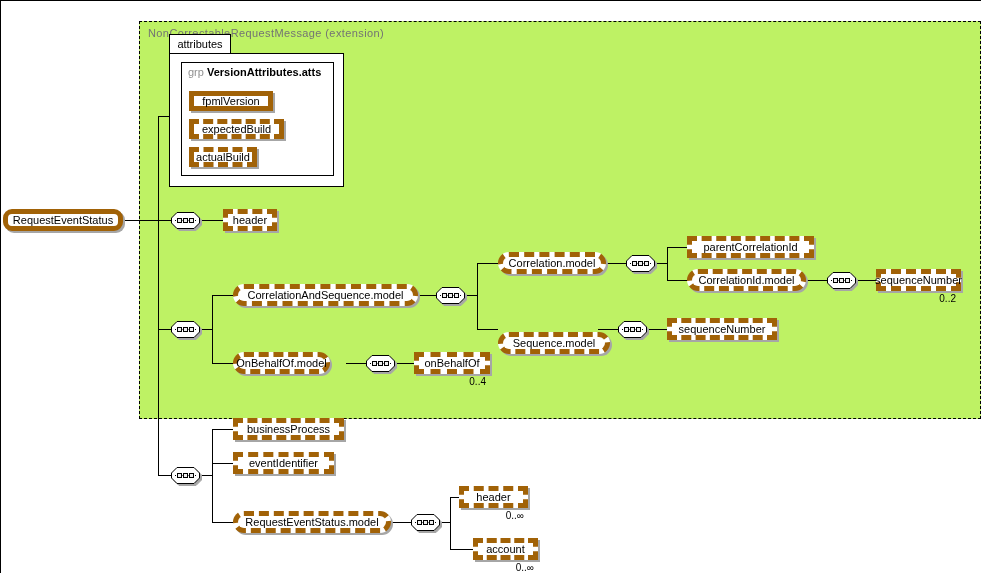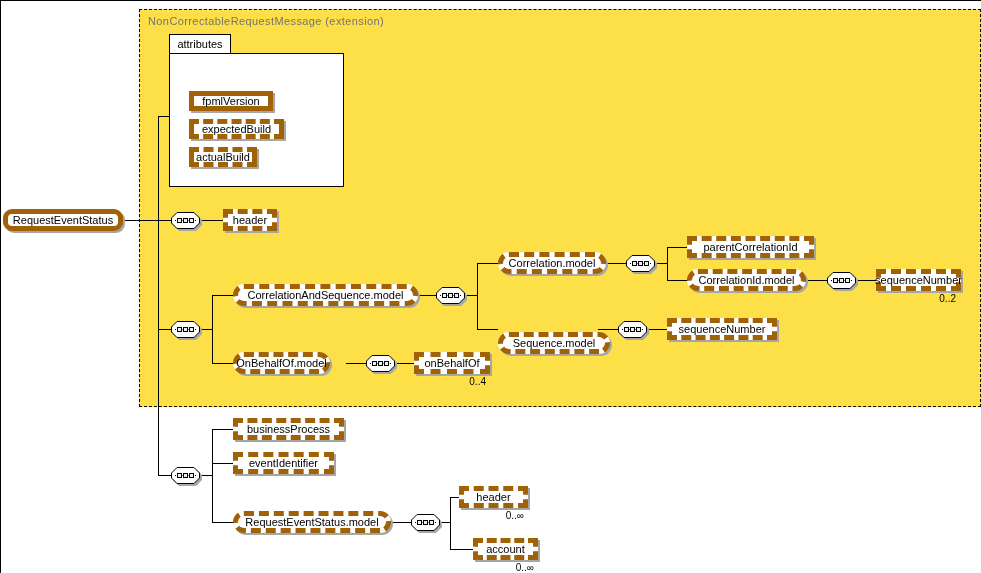--- a/index.html
+++ b/index.html
@@ -1,21 +1,21 @@
 <!DOCTYPE html>
 <html><head>
 <meta charset="utf-8">
 <style>
   *{margin:0;padding:0;box-sizing:border-box}
   body{background:#ffffff}
   .canvas{position:relative;width:981px;height:573px;background:#ffffff;
           font-family:"Liberation Sans",sans-serif;font-size:11px;color:#000;
           border-top:1px solid #000;border-left:1px solid #000;overflow:hidden}
-  .region{position:absolute;left:138px;top:8px;width:842px;height:398px;
-          background:#fde047;border:1px dashed #000}
+  .region{position:absolute;left:138px;top:20px;width:842px;height:398px;
+          background:#bef264;border:1px dashed #000}
   .region-label{position:absolute;left:8px;top:5px;color:#737373;letter-spacing:.4px;white-space:nowrap}
   .node{position:absolute;z-index:2;display:flex;align-items:center;justify-content:center;
         height:22px;background:#fff;border:5px solid #a16207;box-shadow:2px 2px 0 #a6a6a6;white-space:nowrap}
   .optional{border-style:dashed}
   .root-node{border-radius:9px}
   .model{border-style:dashed;border-radius:11px}
   .attr-node{height:20px}
   .attr-tab{position:absolute;z-index:3;display:flex;align-items:center;justify-content:center;
             background:#fff;border:1px solid #000}
   .attr-body{position:absolute;z-index:2;background:#fff;border:1px solid #000}
@@ -32,20 +32,26 @@
 <body>
 
 <div class="canvas" id="canvas">
 
   <div class="region">
     <div class="region-label">NonCorrectableRequestMessage (extension)</div>
   </div>
 
   <div class="attr-tab" style="left:168px;top:33px;width:62px;height:20px">attributes</div>
   <div class="attr-body" style="left:168px;top:52px;width:175px;height:134px"></div>
+  <div class="grp-box" style="left:180px;top:61px;width:153px;height:114px">
+    <div class="grp-label">
+      <span class="grp-kw">grp</span>
+      <span class="grp-name">VersionAttributes.atts</span>
+    </div>
+  </div>
   <div class="node attr-node" style="left:188px;top:90px;width:84px">fpmlVersion</div>
   <div class="node attr-node optional" style="left:188px;top:118px;width:95px">expectedBuild</div>
   <div class="node attr-node optional" style="left:188px;top:146px;width:68px">actualBuild</div>
 
   <div class="node root-node" style="left:2px;top:208px;width:120px">RequestEventStatus</div>
 
   <div class="node optional" style="left:222px;top:208px;width:54px">header</div>
 
   <div class="node model" style="left:232px;top:283px;width:185px">CorrelationAndSequence.model</div>
   <div class="node model" style="left:497px;top:251px;width:108px">Correlation.model</div>

